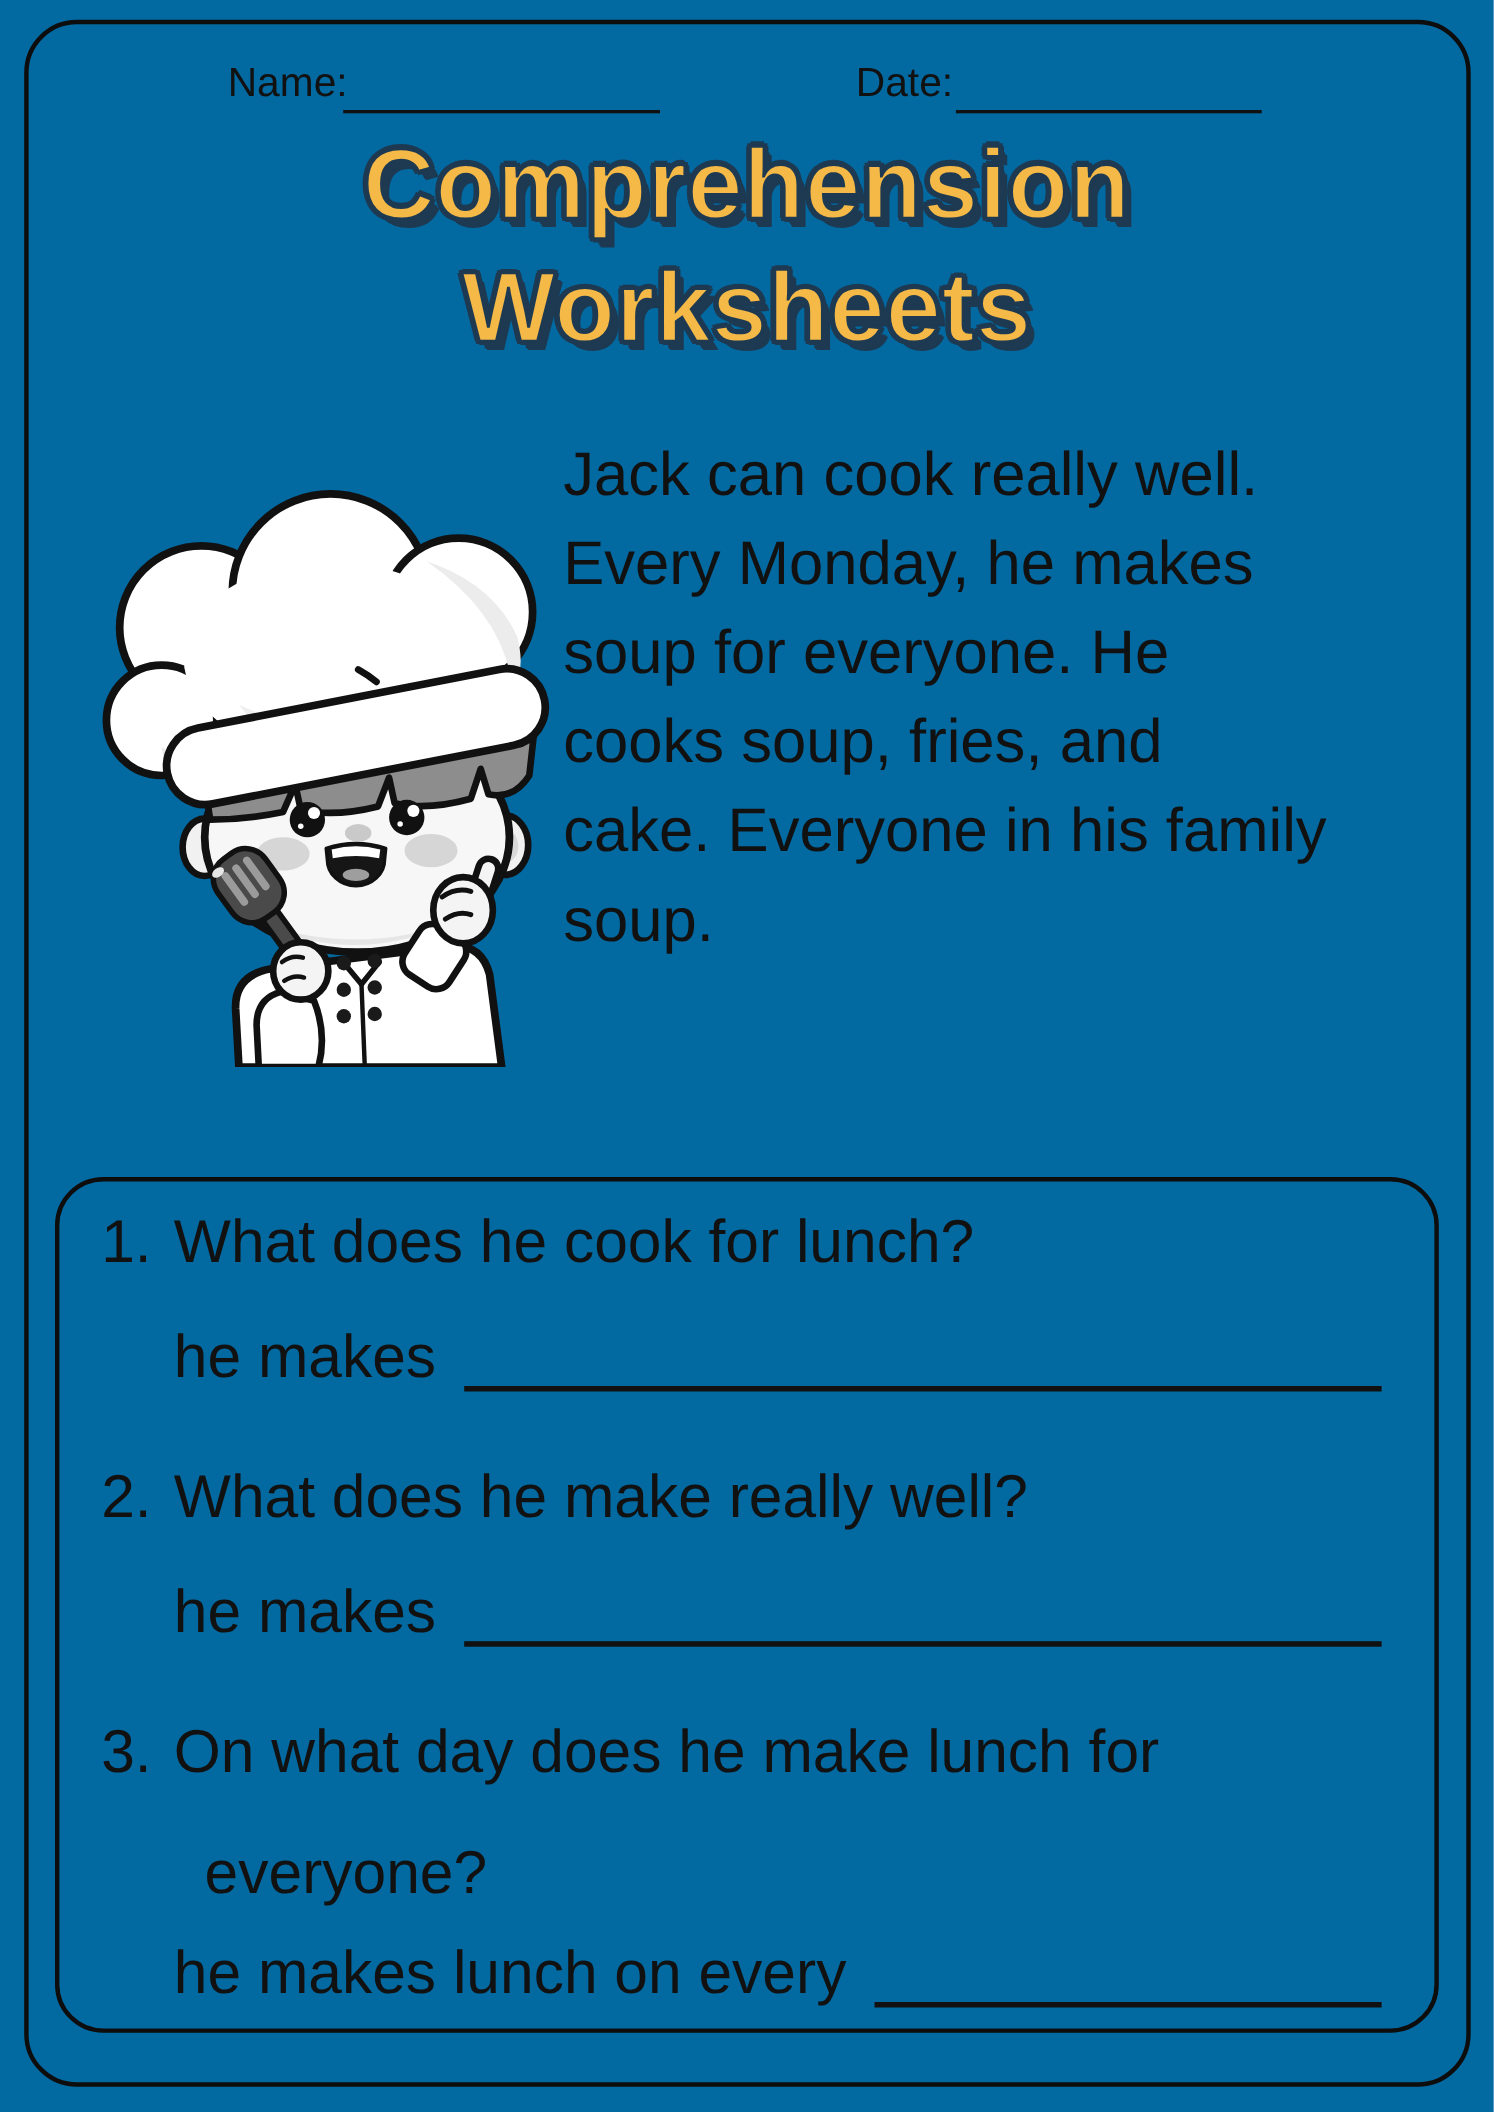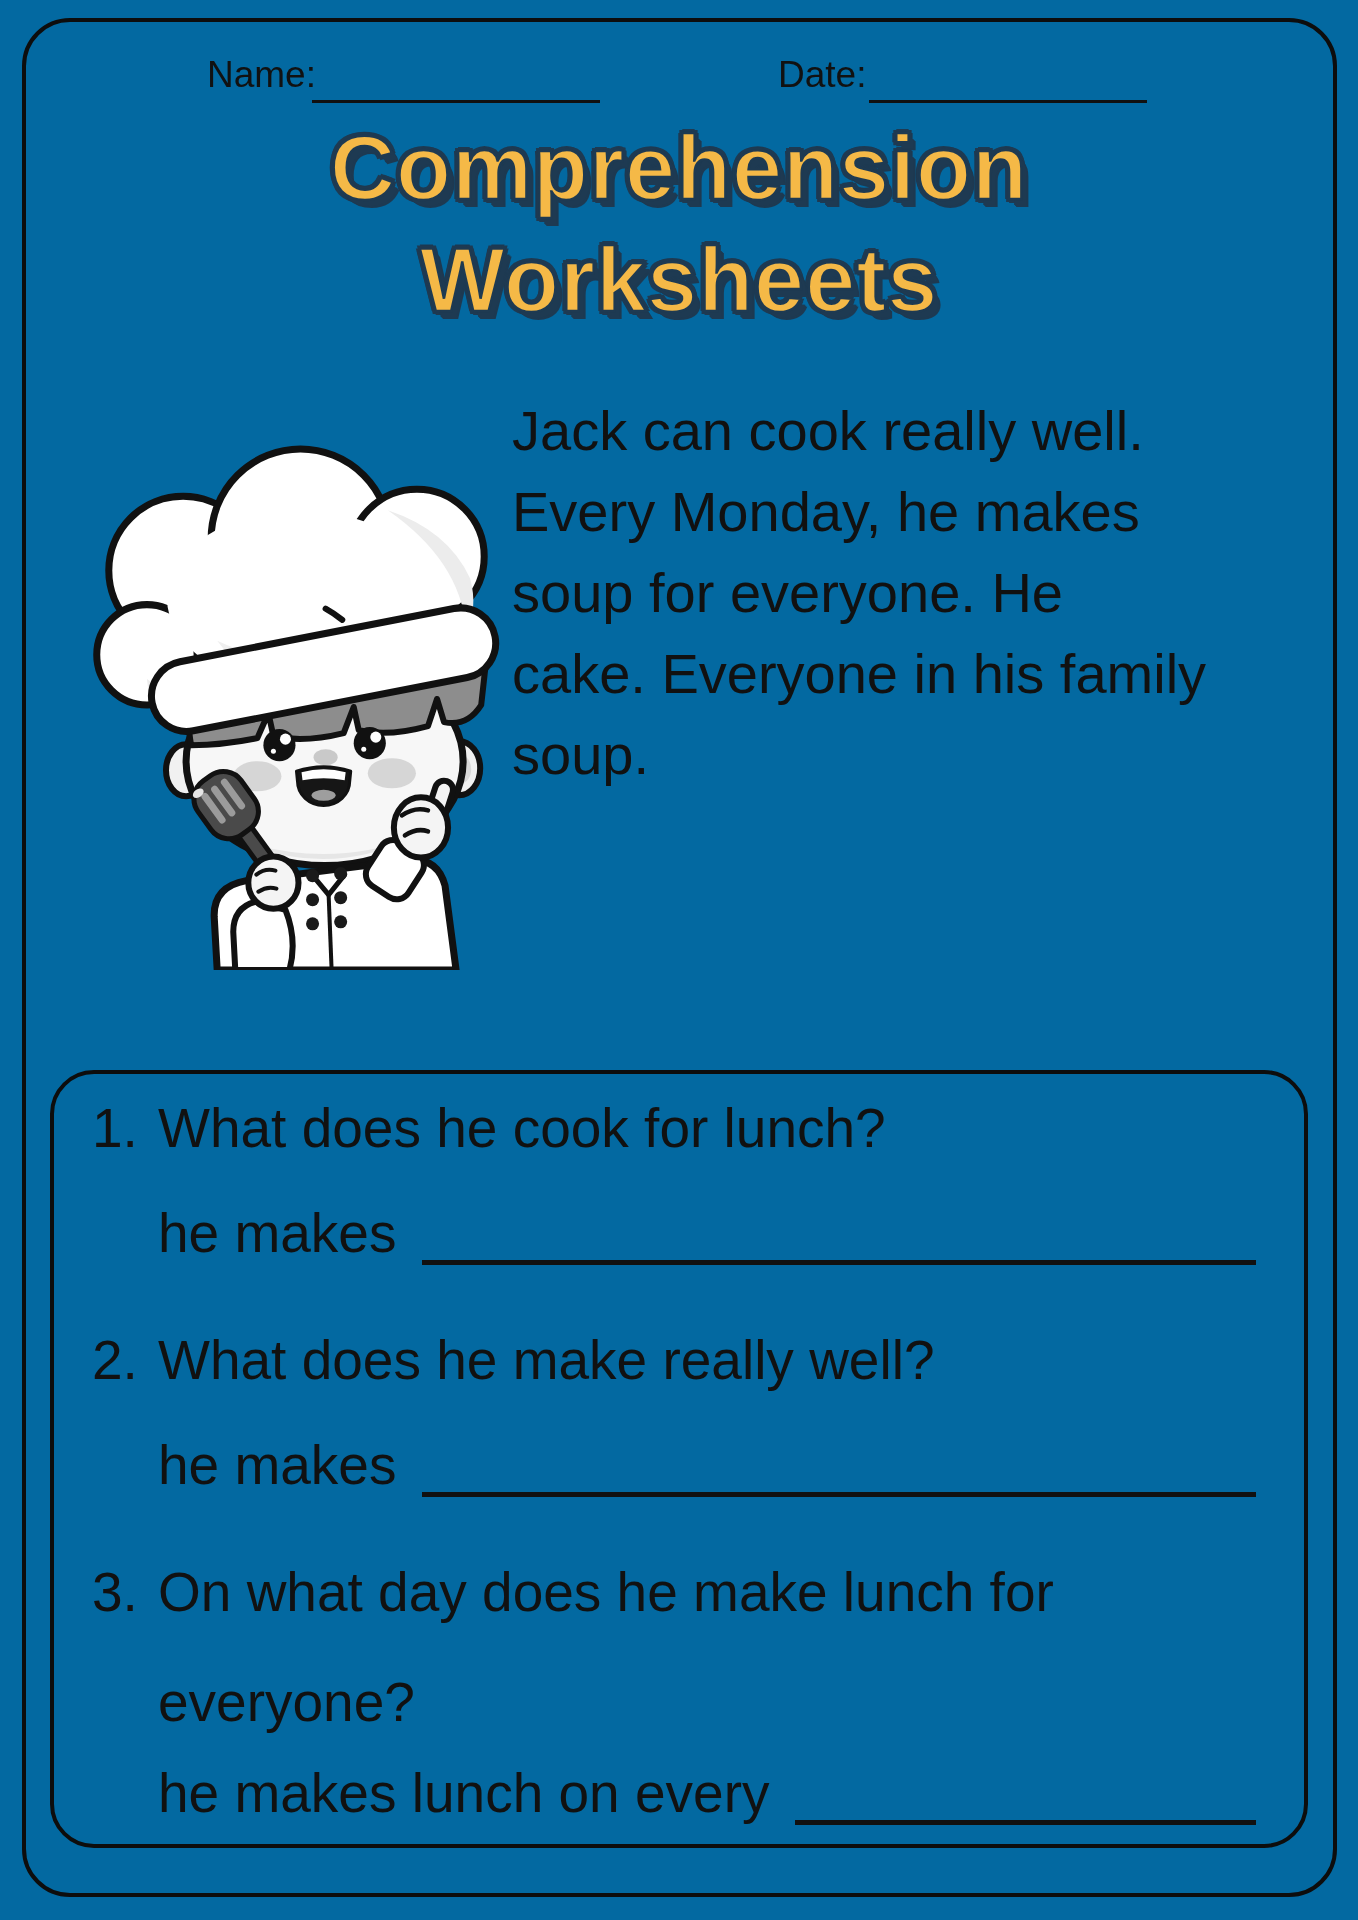--- a/index.html
+++ b/index.html
@@ -43,21 +43,21 @@
   .q-row.indent { left:104px; }
   .q-num { width:66px; flex:none; }
   .a-row { position:absolute; left:104px; right:48px; font-size:55px; line-height:64px; display:flex; align-items:flex-end; }
   .a-prefix { white-space:nowrap; }
   .blank { flex:1; margin-left:26px; border-bottom:5px solid #111; height:60px; }
   .t-q1  { top:22px; }
   .t-a1  { top:126px; }
   .t-q2  { top:254px; }
   .t-a2  { top:358px; }
   .t-q3a { top:486px; }
-  .t-q3b { top:596px; }
+  .t-q3b { top:596px;margin-left:28px; }
   .t-a3  { top:686px; }
 </style>
 </head>
 <body>
 
 <div class="sheet">
   <div class="page-border"></div>
 
   <div class="hdr-label lbl-name">Name:</div>
   <div class="hdr-line line-name"></div>
@@ -151,20 +151,21 @@
 
       <ellipse cx="186" cy="443" rx="25" ry="26" fill="#f4f4f4" stroke="#111" stroke-width="6"></ellipse>
       <path d="M 169 435 q 9 -7 19 -4 M 171 452 q 9 -6 18 -3" fill="none" stroke="#111" stroke-width="4" stroke-linecap="round"></path>
     </svg>
   </div>
 
   <div class="passage">
     <div>Jack can cook really well.</div>
     <div>Every Monday, he makes</div>
     <div>soup for everyone. He</div>
+    <div>cooks soup, fries, and</div>
     <div>cake. Everyone in his family</div>
     <div>soup.</div>
   </div>
 
   <div class="qbox">
 
     <div class="q-row t-q1">
       <span class="q-num">1.</span>
       <span>What does he cook for lunch?</span>
     </div>

